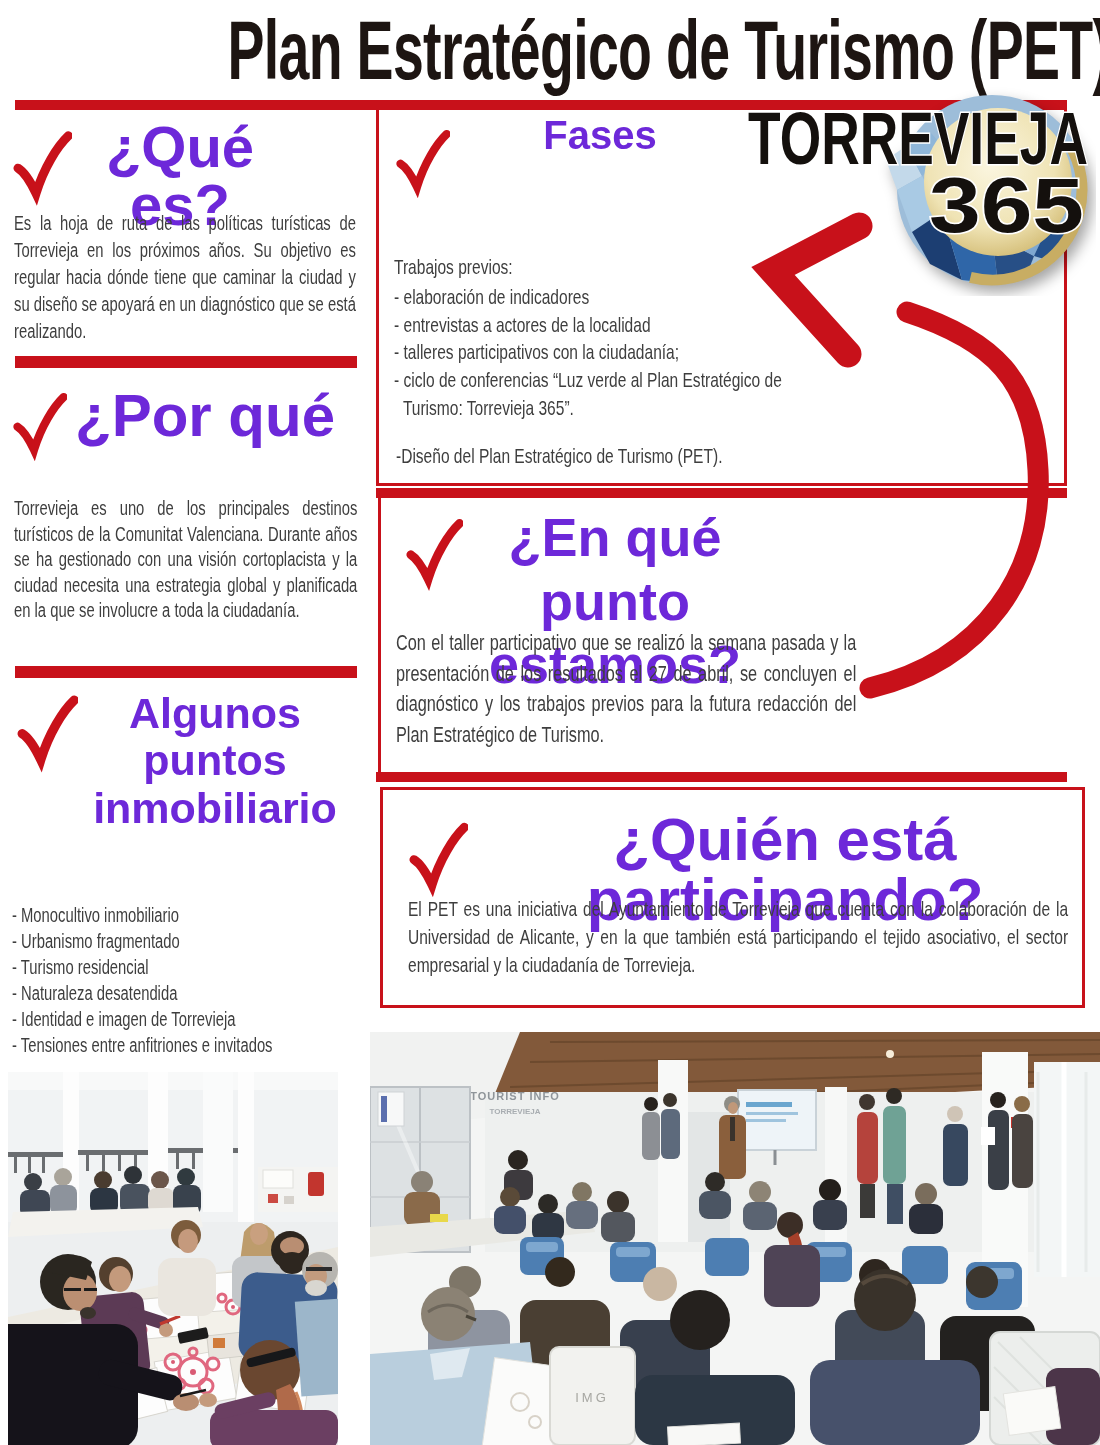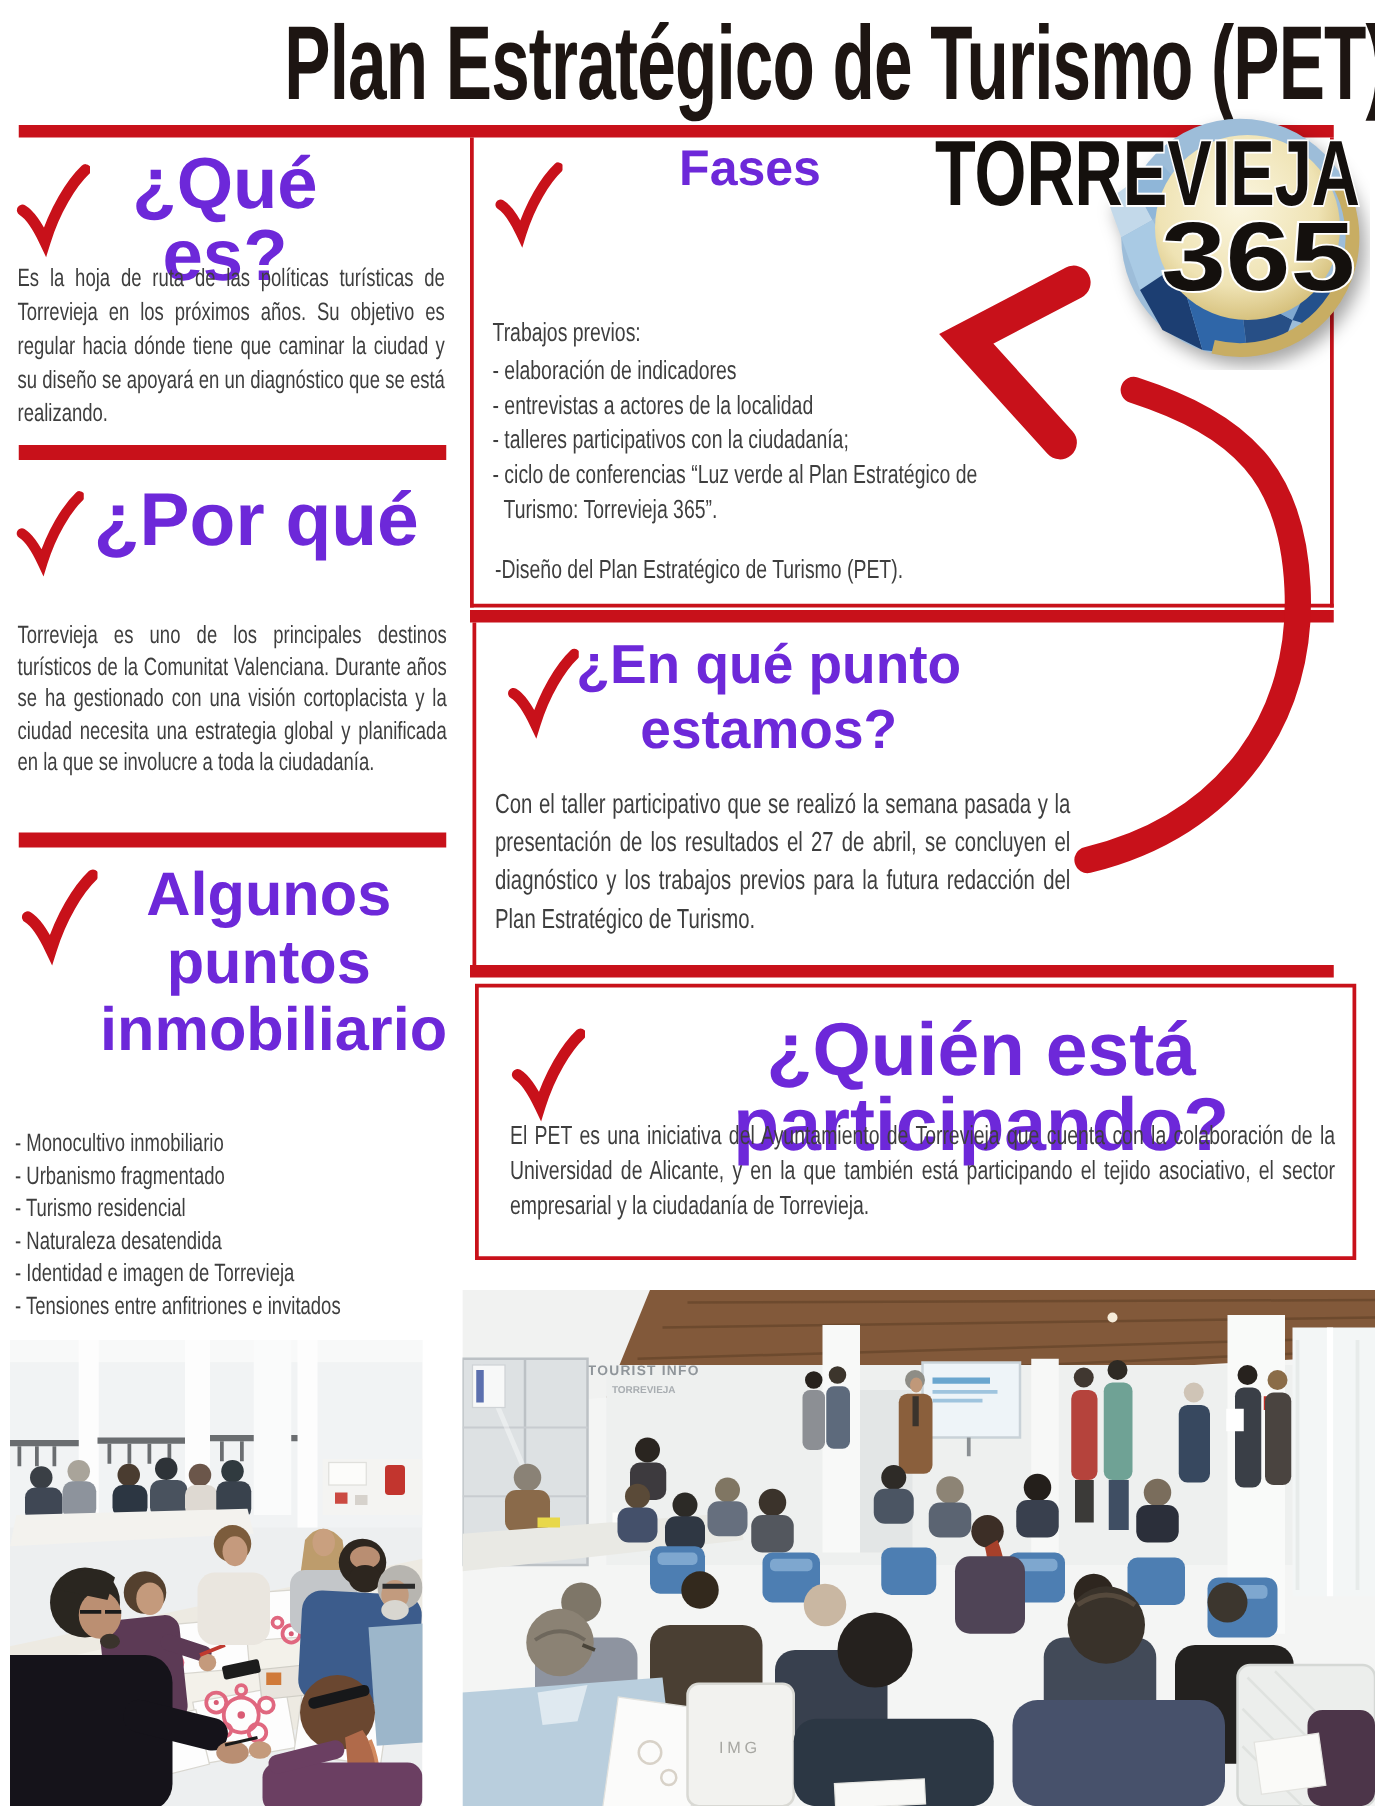--- a/index.html
+++ b/index.html
@@ -44,21 +44,21 @@
   <div class="abs serif" style="left:70px;top:384px;width:270px;font-size:60px;line-height:1.06;text-align:center;">
     <div>¿Por qué</div>
   </div>
   <div class="abs cond just" style="left:14px;top:496px;width:464px;font-size:20px;line-height:1.28;">Torrevieja es uno de los principales destinos turísticos de la Comunitat Valenciana. Durante años se ha gestionado con una visión cortoplacista y la ciudad necesita una estrategia global y planificada en la que se involucre a toda la ciudadanía.</div>
 
   <div class="bar" style="left:15px;top:666px;width:342px;height:12px;"></div>
 
   <svg class="check" style="left:16px;top:690px;width:62px;height:88px;" viewBox="0 0 100 125">
     <path d="M10 62 C20 68 30 83 40 104 C53 62 75 26 94 8" fill="none" stroke="#c8111a" stroke-width="15" stroke-linecap="round"></path>
   </svg>
-  <div class="abs serif" style="left:80px;top:690px;width:270px;font-size:49px;line-height:1.1;text-align:center;">
+  <div class="abs serif" style="left:80px;top:690px;width:270px;font-size:43px;line-height:1.1;text-align:center;">
     <div>Algunos</div>
     <div>puntos</div>
     <div>inmobiliario</div>
   </div>
   <div class="abs cond list" style="left:12px;top:902px;width:470px;font-size:20px;line-height:1.3;">
     <div>- Monocultivo inmobiliario</div>
     <div>- Urbanismo fragmentado</div>
     <div>- Turismo residencial</div>
     <div>- Naturaleza desatendida</div>
     <div>- Identidad e imagen de Torrevieja</div>
@@ -81,21 +81,21 @@
     <div style="padding-left:12px;text-indent:-12px;">- ciclo de conferencias “Luz verde al Plan Estratégico de Turismo: Torrevieja 365”.</div>
   </div>
   <div class="abs cond" style="left:396px;top:444px;width:500px;font-size:21px;">-Diseño del Plan Estratégico de Turismo (PET).</div>
 
   <div class="bar" style="left:376px;top:488px;width:691px;height:10px;"></div>
   <div class="bar" style="left:378px;top:498px;width:3px;height:274px;"></div>
 
   <svg class="check" style="left:405px;top:512px;width:58px;height:86px;" viewBox="0 0 100 125">
     <path d="M10 62 C20 68 30 83 40 104 C53 62 75 26 94 8" fill="none" stroke="#c8111a" stroke-width="15" stroke-linecap="round"></path>
   </svg>
-  <div class="abs serif" style="left:450px;top:506px;width:330px;font-size:44px;line-height:1.18;text-align:center;">
+  <div class="abs serif" style="left:450px;top:506px;width:330px;font-size:54px;line-height:1.18;text-align:center;">
     <div>¿En qué punto</div>
     <div>estamos?</div>
   </div>
   <div class="abs cond just" style="left:396px;top:628px;width:622px;font-size:22px;line-height:1.39;">Con el taller participativo que se realizó la semana pasada y la presentación de los resultados el 27 de abril, se concluyen el diagnóstico y los trabajos previos para la futura redacción del Plan Estratégico de Turismo.</div>
 
   <div class="bar" style="left:376px;top:772px;width:691px;height:10px;"></div>
 
   <div class="box" style="left:380px;top:787px;width:705px;height:221px;border:3px solid #c8111a;"></div>
   <svg class="check" style="left:408px;top:810px;width:60px;height:100px;" viewBox="0 0 100 125">
     <path d="M10 62 C20 68 30 83 40 104 C53 62 75 26 94 8" fill="none" stroke="#c8111a" stroke-width="15" stroke-linecap="round"></path>

